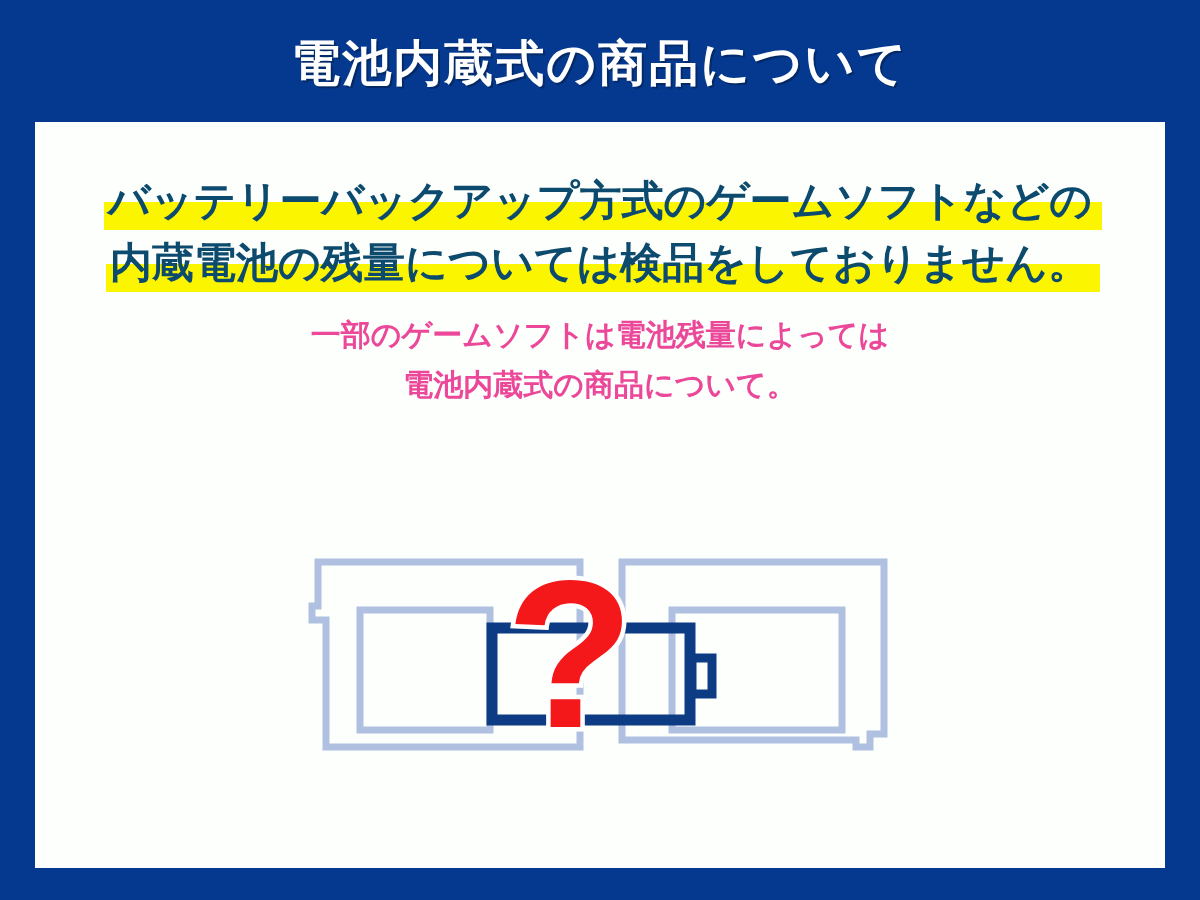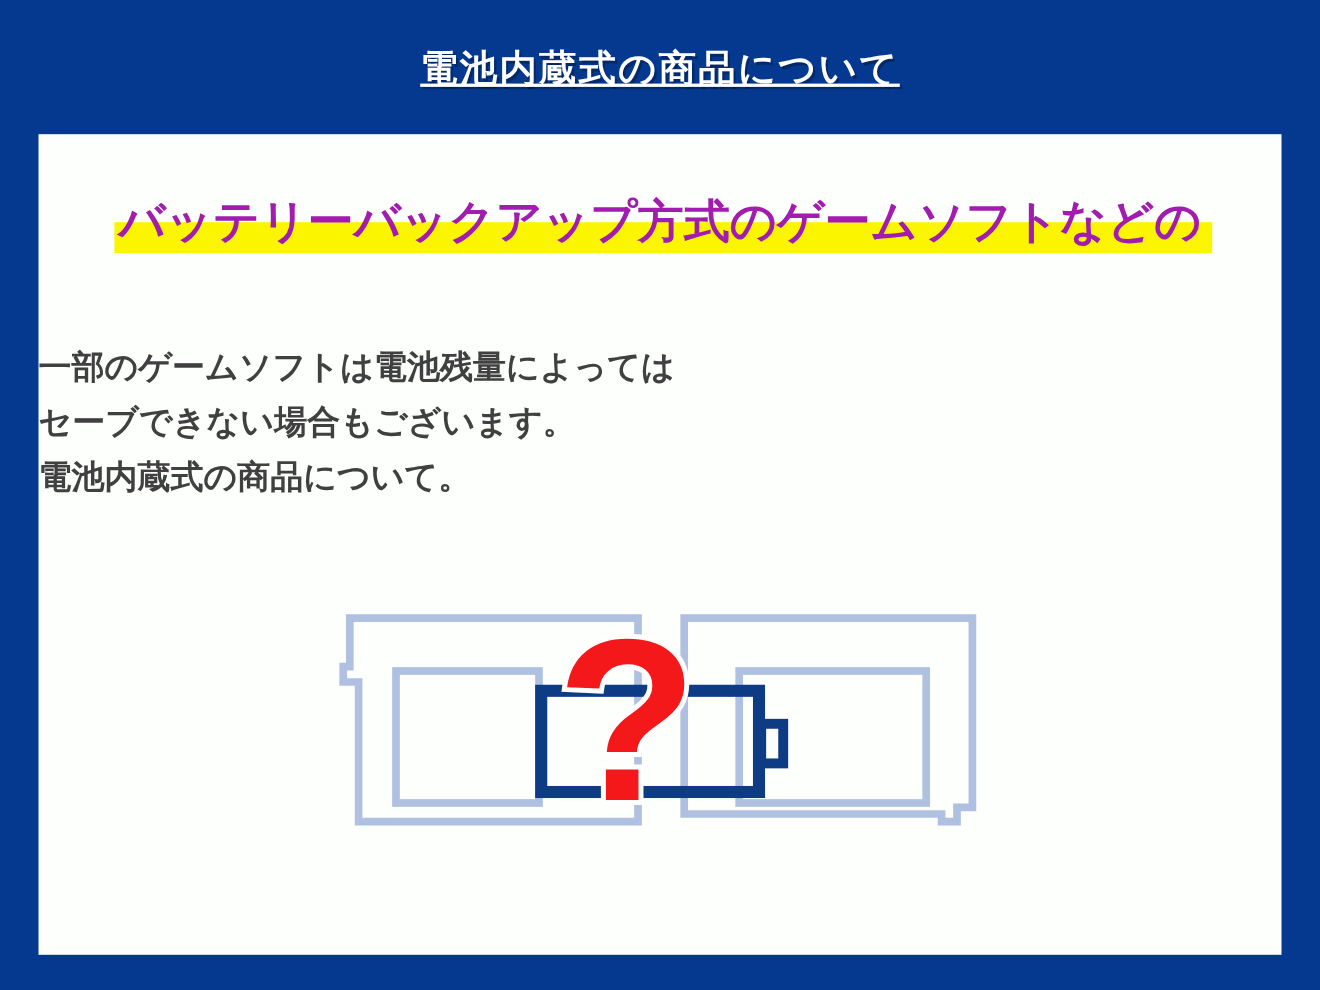--- a/index.html
+++ b/index.html
@@ -27,28 +27,27 @@
     left: 0;
     top: 0;
     width: 1200px;
     height: 122px;
     display: flex;
     align-items: center;
     justify-content: center;
   }
   .header-title {
     color: #ffffff;
-    font-size: 34px;
+    font-size: 49px;
     font-weight: bold;
     letter-spacing: 2px;
     line-height: 1;
     text-shadow: 2px 2px 0 rgba(0,0,0,0.28);
     white-space: nowrap;
     margin-top: 4px;
-    text-decoration: underline;
   }
 
   
   .card {
     position: absolute;
     left: 35px;
     top: 122px;
     width: 1130px;
     height: 746px;
     background: #FDFFFD;
@@ -65,21 +64,21 @@
   .lead-line {
     display: block;
     position: relative;
     height: 62px;
     line-height: 62px;
     white-space: nowrap;
   }
   .lead-line .hl {
     position: relative;
     display: inline-block;
-    color: #a21caf;
+    color: #0c4a6e;
     font-size: 42px;
     font-weight: bold;
     letter-spacing: 0px;
     line-height: 62px;
     padding: 0 4px;
   }
   .lead-line .hl::before {
     content: "";
     position: absolute;
     left: 0;
@@ -93,22 +92,22 @@
     position: relative;
     z-index: 1;
   }
 
   
   .body-copy {
     position: absolute;
     left: 0;
     top: 188px;
     width: 1130px;
-    text-align: left;
-    color: #404040;
+    text-align: center;
+    color: #ec4899;
     font-size: 30px;
     font-weight: bold;
     line-height: 50px;
     letter-spacing: 0px;
   }
   .body-copy p {
     margin: 0;
     white-space: nowrap;
   }
 
@@ -133,25 +132,27 @@
   <div class="header">
     <div class="header-title">電池内蔵式の商品について</div>
   </div>
 
   <div class="card">
 
     <div class="lead">
       <div class="lead-line">
         <span class="hl"><span>バッテリーバックアップ方式のゲームソフトなどの</span></span>
       </div>
+      <div class="lead-line">
+        <span class="hl"><span>内蔵電池の残量については検品をしておりません。</span></span>
+      </div>
     </div>
 
     <div class="body-copy">
       <p>一部のゲームソフトは電池残量によっては</p>
-      <p>セーブできない場合もございます。</p>
       <p>電池内蔵式の商品について。</p>
     </div>
 
     <div class="illustration">
       <svg width="640" height="250" viewBox="0 0 640 250">
 
         <g>
           <path d="M 38 30 L 300 30 L 300 215 L 46 215 L 46 88 L 32 88 L 32 74 L 38 74 Z" fill="none" stroke="#B0C0E0" stroke-width="7" stroke-linejoin="miter"></path>
           <rect x="80" y="78" width="130" height="120" fill="none" stroke="#B0C0E0" stroke-width="7"></rect>
         </g>

